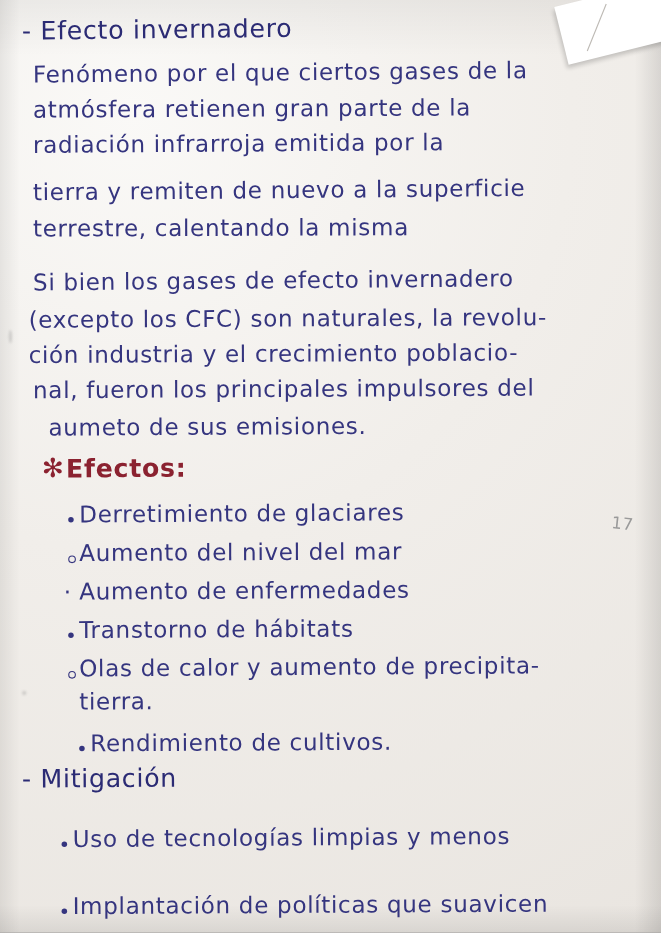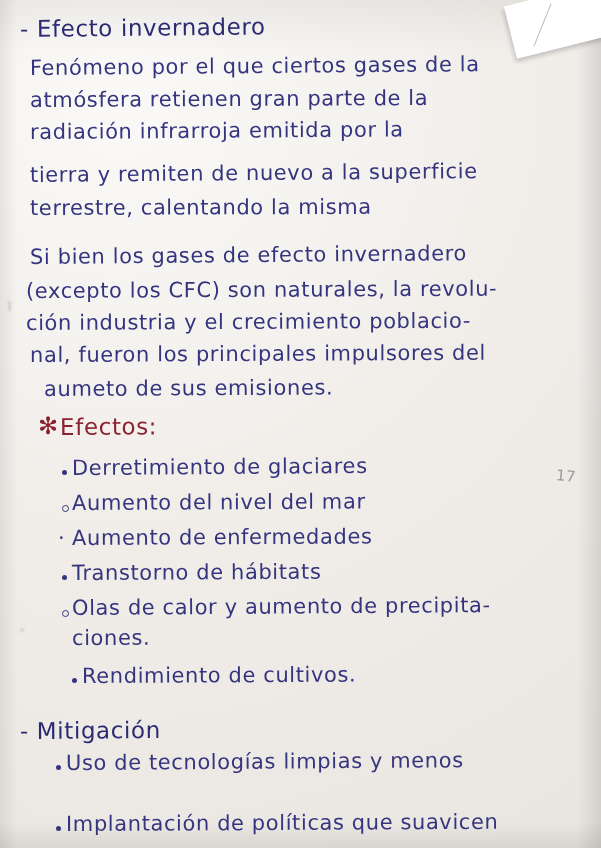--- a/index.html
+++ b/index.html
@@ -116,42 +116,42 @@
   <div class="hand l ink-blue" style="left:30px; top:163px; transform: rotate(-0.5deg);">tierra y remiten de nuevo a la superficie</div>
   <div class="hand l ink-blue" style="left:30px; top:196px; transform: rotate(-0.2deg);">terrestre, calentando la misma</div>
 
   <div class="hand l ink-blue" style="left:30px; top:245px; transform: rotate(-0.5deg);">Si bien los gases de efecto invernadero</div>
   <div class="hand l ink-blue" style="left:26px; top:279px; transform: rotate(-0.3deg);">(excepto los CFC) son naturales, la revolu-</div>
   <div class="hand l ink-blue" style="left:26px; top:311px; transform: rotate(-0.3deg);">ción industria y el crecimiento poblacio-</div>
   <div class="hand l ink-blue" style="left:30px; top:343px; transform: rotate(-0.3deg);">nal, fueron los principales impulsores del</div>
   <div class="hand l ink-blue" style="left:44px; top:377px; transform: rotate(-0.3deg);">aumeto de sus emisiones.</div>
 
   <div class="star" style="left:38px; top:414px;">✻</div>
-  <div class="hand title ink-red" style="left:60px; top:414px; transform: rotate(-0.4deg);">Efectos:</div>
+  <div class="hand title ink-red" style="left:60px; top:414px; transform: rotate(-0.4deg); font-weight: bold;">Efectos:</div>
 
   <div class="bullet-fill" style="left:62px; top:470px;"></div>
   <div class="hand l ink-blue" style="left:72px; top:456px; transform: rotate(-0.4deg);">Derretimiento de glaciares</div>
 
   <div class="bullet-dot" style="left:62px; top:505px;"></div>
   <div class="hand l ink-blue" style="left:72px; top:491px; transform: rotate(-0.3deg);">Aumento del nivel del mar</div>
 
   <div class="hand l ink-blue" style="left:58px; top:526px;">·</div>
   <div class="hand l ink-blue" style="left:72px; top:526px; transform: rotate(-0.3deg);">Aumento de enfermedades</div>
 
   <div class="bullet-fill" style="left:62px; top:575px;"></div>
   <div class="hand l ink-blue" style="left:72px; top:561px; transform: rotate(-0.3deg);">Transtorno de hábitats</div>
 
   <div class="bullet-dot" style="left:62px; top:610px;"></div>
   <div class="hand l ink-blue" style="left:72px; top:596px; transform: rotate(-0.4deg);">Olas de calor y aumento de precipita-</div>
-  <div class="hand l ink-blue" style="left:72px; top:626px; transform: rotate(-0.2deg);">ciones.</div>
+  <div class="hand l ink-blue" style="left:72px; top:626px; transform: rotate(-0.2deg);">tierra.</div>
 
   <div class="bullet-fill" style="left:72px; top:678px;"></div>
   <div class="hand l ink-blue" style="left:82px; top:664px; transform: rotate(-0.3deg);">Rendimiento de cultivos.</div>
 
-  <div class="hand title ink-deep" style="left:20px; top:718px; transform: rotate(-0.4deg);">- Mitigación</div>
+  <div class="hand title ink-deep" style="left:20px; top:696px; transform: rotate(-0.4deg);">- Mitigación</div>
 
   <div class="bullet-fill" style="left:56px; top:765px;"></div>
   <div class="hand l ink-blue" style="left:66px; top:751px; transform: rotate(-0.4deg);">Uso de tecnologías limpias y menos</div>
 
   <div class="bullet-fill" style="left:56px; top:826px;"></div>
   <div class="hand l ink-blue" style="left:66px; top:812px; transform: rotate(-0.3deg);">Implantación de políticas que suavicen</div>
 
   <div class="hand ink-faint" style="left:556px; top:466px; font-size:15px; transform: rotate(6deg);">17</div>
 </div>
 

